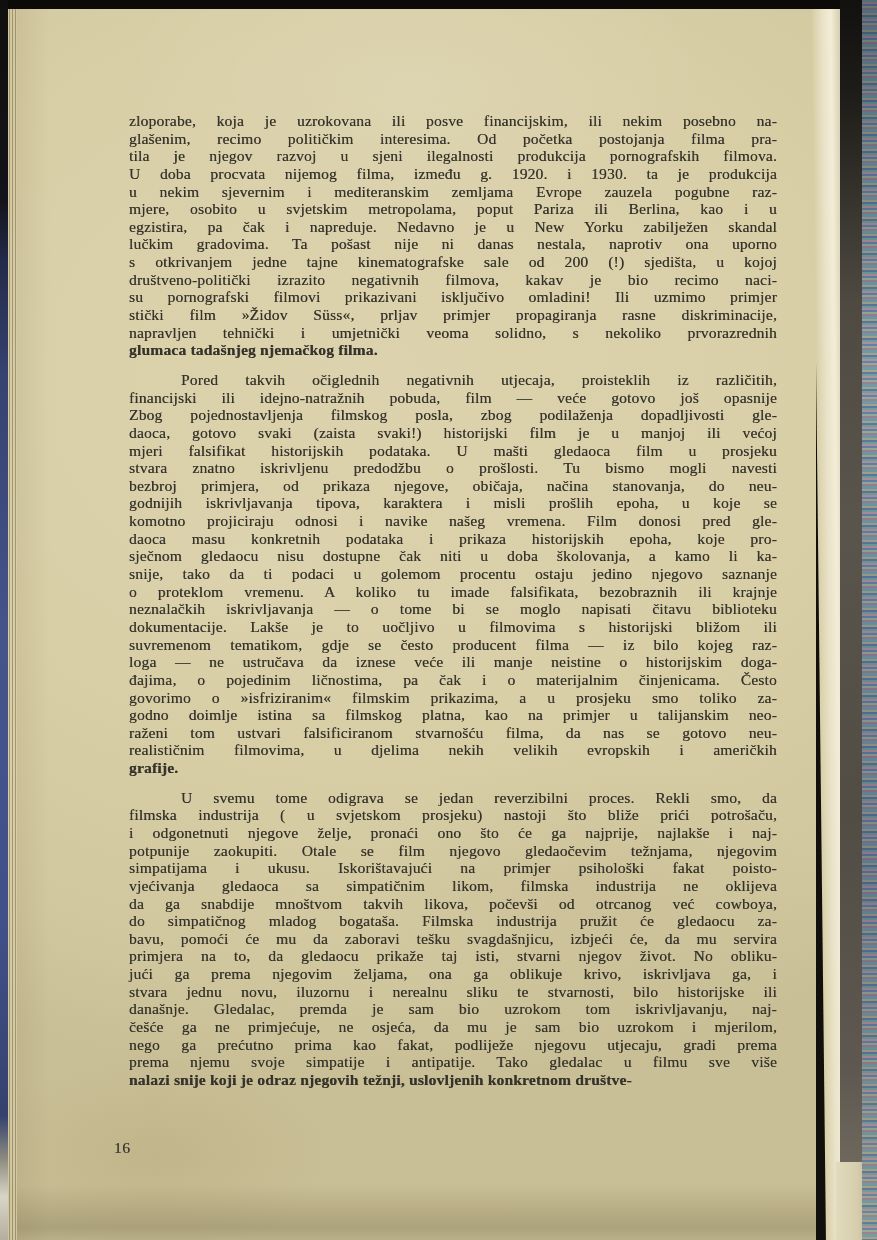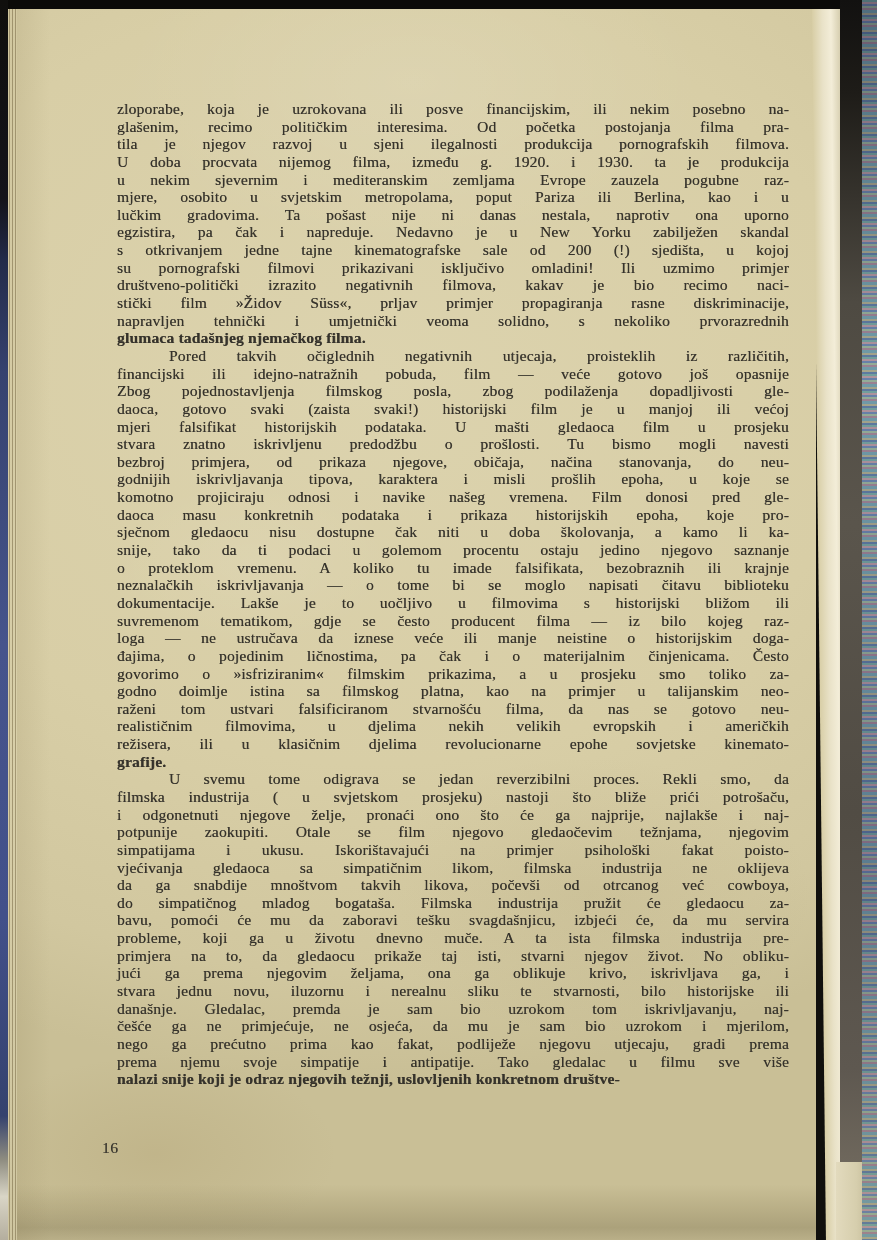--- a/index.html
+++ b/index.html
@@ -68,30 +68,30 @@
     position:absolute;left:812px;top:9px;width:34px;height:1231px;z-index:3;
     transform:skewX(0.65deg);transform-origin:0 0;
     background:linear-gradient(90deg,#d8cea6 0%,#e9e2c8 30%,#f3edd8 55%,#d8d0b2 80%,#b9b08f 96%,#a29a7c 100%);
   }
   
   .text-col{
     position:absolute;left:117px;top:100px;width:672px;z-index:5;
     color:#35322b;font-size:15.5px;letter-spacing:0.2px;
     text-shadow:0.3px 0 0 rgba(53,50,43,.65);
   }
-  .para{margin:0;}
+  .para{margin:12px;}
   .line{
     height:17.65px;line-height:17.65px;
     text-align:justify;text-align-last:justify;
     white-space:normal;overflow:visible;
   }
   .line.par-last{text-align-last:left;font-weight:bold;}
   .line.indent{padding-left:52px;}
   .pageno{
-    position:absolute;left:102px;top:1139px;z-index:5;
+    position:absolute;left:114px;top:1139px;z-index:5;
     color:#3a372f;font-size:15.5px;letter-spacing:0.5px;
     text-shadow:0.3px 0 0 rgba(53,50,43,.6);
   }
 </style>
 </head>
 <body>
 
 <div class="scan">
   <div class="page"></div>
   <div class="page-stack"></div>
@@ -103,25 +103,25 @@
   <div class="noise-edge"></div>
 
   <div class="text-col">
     <div class="para">
         <div class="line">zloporabe, koja je uzrokovana ili posve financijskim, ili nekim posebno na-</div>
         <div class="line">glašenim, recimo političkim interesima. Od početka postojanja filma pra-</div>
         <div class="line">tila je njegov razvoj u sjeni ilegalnosti produkcija pornografskih filmova.</div>
         <div class="line">U doba procvata nijemog filma, između g. 1920. i 1930. ta je produkcija</div>
         <div class="line">u nekim sjevernim i mediteranskim zemljama Evrope zauzela pogubne raz-</div>
         <div class="line">mjere, osobito u svjetskim metropolama, poput Pariza ili Berlina, kao i u</div>
+        <div class="line">egzistira, pa čak i napreduje. Nedavno je u New Yorku zabilježen skandal</div>
         <div class="line">lučkim gradovima. Ta pošast nije ni danas nestala, naprotiv ona uporno</div>
-        <div class="line">egzistira, pa čak i napreduje. Nedavno je u New Yorku zabilježen skandal</div>
         <div class="line">s otkrivanjem jedne tajne kinematografske sale od 200 (!) sjedišta, u kojoj</div>
+        <div class="line">društveno-politički izrazito negativnih filmova, kakav je bio recimo naci-</div>
         <div class="line">su pornografski filmovi prikazivani isključivo omladini! Ili uzmimo primjer</div>
-        <div class="line">društveno-politički izrazito negativnih filmova, kakav je bio recimo naci-</div>
         <div class="line">stički film »Židov Süss«, prljav primjer propagiranja rasne diskriminacije,</div>
         <div class="line">napravljen tehnički i umjetnički veoma solidno, s nekoliko prvorazrednih</div>
         <div class="line par-last">glumaca tadašnjeg njemačkog filma.</div>
       </div>
     <div class="para">
         <div class="line indent">Pored takvih očiglednih negativnih utjecaja, proisteklih iz različitih,</div>
         <div class="line">financijski ili idejno-natražnih pobuda, film — veće gotovo još opasnije</div>
         <div class="line">Zbog pojednostavljenja filmskog posla, zbog podilaženja dopadljivosti gle-</div>
         <div class="line">daoca, gotovo svaki (zaista svaki!) historijski film je u manjoj ili većoj</div>
         <div class="line">mjeri falsifikat historijskih podataka. U mašti gledaoca film u prosjeku</div>
@@ -135,34 +135,32 @@
         <div class="line">o proteklom vremenu. A koliko tu imade falsifikata, bezobraznih ili krajnje</div>
         <div class="line">neznalačkih iskrivljavanja — o tome bi se moglo napisati čitavu biblioteku</div>
         <div class="line">dokumentacije. Lakše je to uočljivo u filmovima s historijski bližom ili</div>
         <div class="line">suvremenom tematikom, gdje se često producent filma — iz bilo kojeg raz-</div>
         <div class="line">loga — ne ustručava da iznese veće ili manje neistine o historijskim doga-</div>
         <div class="line">đajima, o pojedinim ličnostima, pa čak i o materijalnim činjenicama. Često</div>
         <div class="line">govorimo o »isfriziranim« filmskim prikazima, a u prosjeku smo toliko za-</div>
         <div class="line">godno doimlje istina sa filmskog platna, kao na primjer u talijanskim neo-</div>
         <div class="line">raženi tom ustvari falsificiranom stvarnošću filma, da nas se gotovo neu-</div>
         <div class="line">realističnim filmovima, u djelima nekih velikih evropskih i američkih</div>
-        <div class="line">režisera, ili u klasičnim djelima revolucionarne epohe sovjetske kinemato-</div>
         <div class="line par-last">grafije.</div>
       </div>
     <div class="para">
         <div class="line indent">U svemu tome odigrava se jedan reverzibilni proces. Rekli smo, da</div>
         <div class="line">filmska industrija ( u svjetskom prosjeku) nastoji što bliže prići potrošaču,</div>
         <div class="line">i odgonetnuti njegove želje, pronaći ono što će ga najprije, najlakše i naj-</div>
         <div class="line">potpunije zaokupiti. Otale se film njegovo gledaočevim težnjama, njegovim</div>
         <div class="line">simpatijama i ukusu. Iskorištavajući na primjer psihološki fakat poisto-</div>
         <div class="line">vjećivanja gledaoca sa simpatičnim likom, filmska industrija ne oklijeva</div>
         <div class="line">da ga snabdije mnoštvom takvih likova, počevši od otrcanog već cowboya,</div>
         <div class="line">do simpatičnog mladog bogataša. Filmska industrija pružit će gledaocu za-</div>
         <div class="line">bavu, pomoći će mu da zaboravi tešku svagdašnjicu, izbjeći će, da mu servira</div>
-        <div class="line">probleme, koji ga u životu dnevno muče. A ta ista filmska industrija pre-</div>
         <div class="line">primjera na to, da gledaocu prikaže taj isti, stvarni njegov život. No obliku-</div>
         <div class="line">jući ga prema njegovim željama, ona ga oblikuje krivo, iskrivljava ga, i</div>
         <div class="line">stvara jednu novu, iluzornu i nerealnu sliku te stvarnosti, bilo historijske ili</div>
         <div class="line">današnje. Gledalac, premda je sam bio uzrokom tom iskrivljavanju, naj-</div>
         <div class="line">češće ga ne primjećuje, ne osjeća, da mu je sam bio uzrokom i mjerilom,</div>
         <div class="line">nego ga prećutno prima kao fakat, podliježe njegovu utjecaju, gradi prema</div>
         <div class="line">prema njemu svoje simpatije i antipatije. Tako gledalac u filmu sve više</div>
         <div class="line par-last">nalazi snije koji je odraz njegovih težnji, uslovljenih konkretnom društve-</div>
       </div>
   </div>

